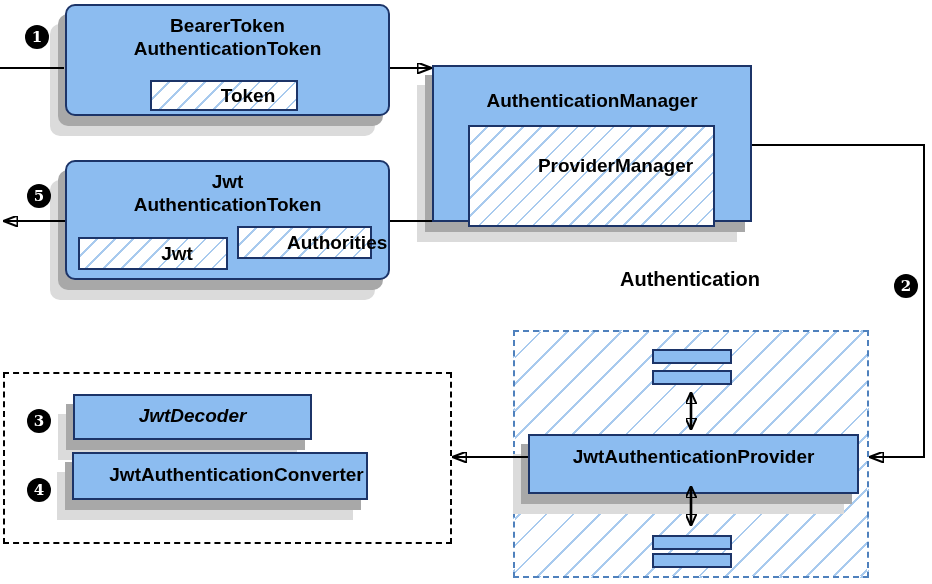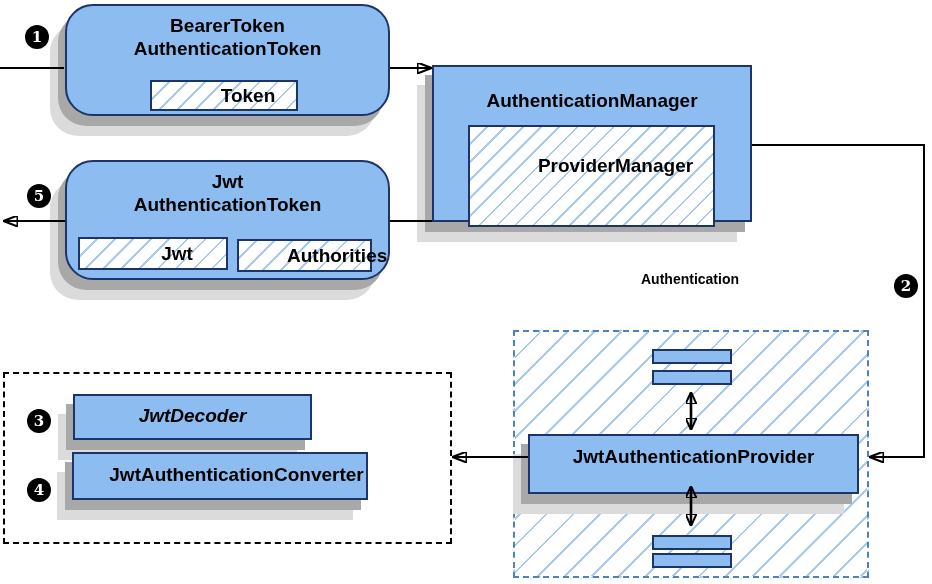--- a/index.html
+++ b/index.html
@@ -12,34 +12,34 @@
     --arrow:#000000;
   }
   html,body{margin:0;padding:0;background:#fff;}
   .canvas{
     position:relative;width:932px;height:584px;background:#fff;overflow:hidden;
     font-family:"Liberation Sans",sans-serif;color:#000;
   }
   .box{position:absolute;box-sizing:border-box;background:var(--box-fill);
     border:2px solid var(--box-border);}
   .shadow{box-shadow:-7px 10px 0 var(--shadow-mid),-15px 20px 0 var(--shadow-light);}
-  .rounded{border-radius:28px;}
+  .rounded{border-radius:10px;}
   .box-title{font-weight:bold;font-size:19px;line-height:23px;text-align:center;width:100%;}
   .field{position:absolute;box-sizing:border-box;border:2px solid var(--box-border);
     font-weight:bold;font-size:19px;text-align:center;background:#fff;z-index:3;}
   .hatch-sm{background:repeating-linear-gradient(135deg,#fff 0px,#fff 11px,var(--hatch-line) 11px,var(--hatch-line) 12.8px);padding-left:48px;}
   .hatch-lg{background:#fff repeating-linear-gradient(135deg,#fff 0px,#fff 17px,var(--hatch-line) 17px,var(--hatch-line) 19px);}
   .providers-box{position:absolute;box-sizing:border-box;border:2px dashed var(--dashed-blue);z-index:1;}
   .black-dashed{position:absolute;box-sizing:border-box;border:2px dashed #000;background:transparent;z-index:1;}
   .bar{position:absolute;box-sizing:border-box;background:var(--box-fill);
     border:2px solid var(--box-border);z-index:3;}
   .step-badge{position:absolute;width:24px;height:24px;border-radius:50%;background:#000;
     color:#fff;font-family:"DejaVu Serif",serif;font-weight:bold;font-size:15px;
     line-height:24px;text-align:center;z-index:4;}
-  .label{position:absolute;font-weight:bold;font-size:14px;line-height:26px;text-align:center;z-index:2;}
+  .label{position:absolute;font-weight:bold;font-size:20px;line-height:26px;text-align:center;z-index:2;}
   .connectors{position:absolute;left:0;top:0;z-index:5;pointer-events:none;}
   .connectors path{stroke:var(--arrow);fill:none;stroke-width:2;}
   .connectors path.thick{stroke-width:2.6;}
   .z2{z-index:2;}
 </style>
 </head>
 <body>
 
 <div class="canvas">
 
@@ -62,21 +62,21 @@
   </div>
   <div class="field hatch-sm" style="left:468px;top:125px;width:247px;height:102px;line-height:78px;">ProviderManager</div>
 
   <div class="box rounded shadow z2" style="left:65px;top:160px;width:325px;height:120px;padding-top:8px;">
     <div class="box-title">
       <span style="display:block;">Jwt</span>
       <span style="display:block;">AuthenticationToken</span>
     </div>
   </div>
   <div class="field hatch-sm" style="left:78px;top:237px;width:150px;height:33px;line-height:29px;">Jwt</div>
-  <div class="field hatch-sm" style="left:237px;top:239px;width:135px;height:33px;line-height:29px;">Authorities</div>
+  <div class="field hatch-sm" style="left:237px;top:226px;width:135px;height:33px;line-height:29px;">Authorities</div>
 
   <div class="label" style="left:556px;top:266px;width:268px;">
     <span style="display:block;">Authentication</span>
   </div>
   <div class="providers-box hatch-lg" style="left:513px;top:330px;width:356px;height:248px;"></div>
 
   <div class="bar" style="left:652px;top:349px;width:80px;height:15px;"></div>
   <div class="bar" style="left:652px;top:370px;width:80px;height:15px;"></div>
 
   <div class="box shadow" style="left:528px;top:434px;width:331px;height:60px;z-index:3;">

